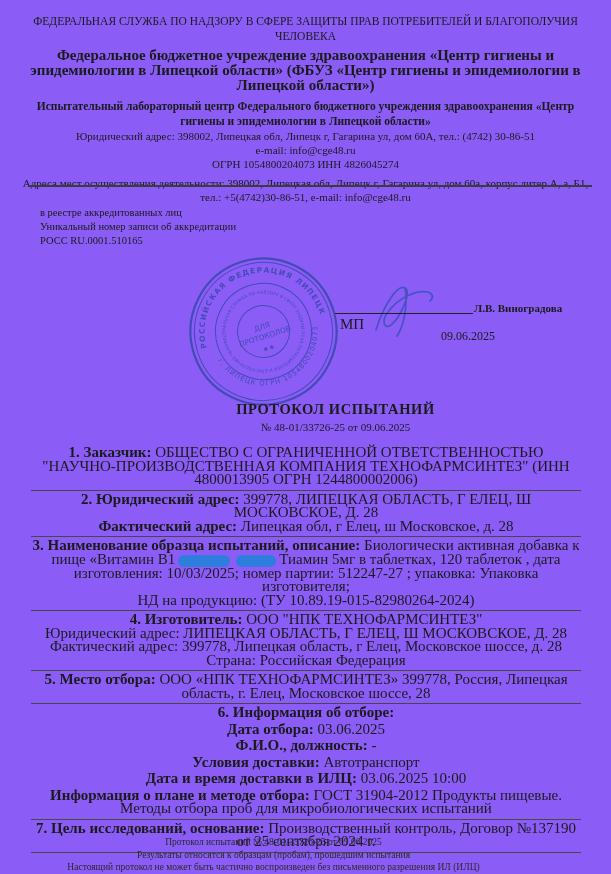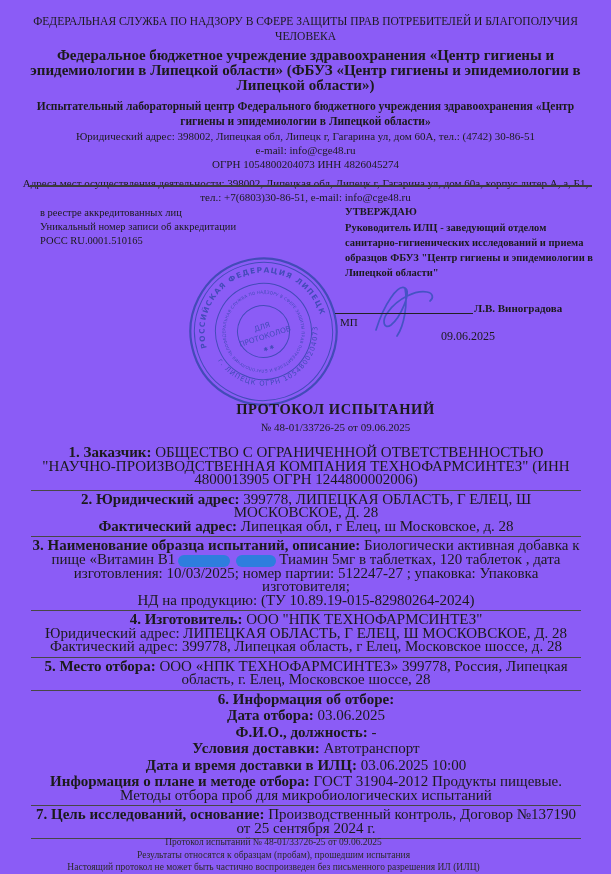--- a/index.html
+++ b/index.html
@@ -16,21 +16,21 @@
   .h-lab{font-weight:bold;font-size:11.5px;line-height:15px;width:555px;margin:6px auto 0;}
   .h-line{font-size:11px;line-height:13px;margin-top:1px;}
   .h-activity{font-size:11px;line-height:14px;width:575px;margin:5px auto 0;}
   .divider{position:absolute;top:185px;left:30px;width:562px;border-top:2px solid #3c3c3c;}
   
   .accred{position:absolute;top:206px;left:40px;width:240px;font-size:10.5px;line-height:14px;}
   .approve{position:absolute;top:204px;left:345px;width:250px;font-weight:bold;font-size:10.5px;line-height:15px;}
   .approve .ttl{margin-bottom:1px;}
   .sig-line{position:absolute;top:313px;left:335px;width:138px;border-top:1.2px solid #222;}
   .sig-name{position:absolute;top:302px;left:474px;font-weight:bold;font-size:11px;}
-  .sig-mp{position:absolute;top:316px;left:340px;font-size:11px;}
+  .sig-mp{position:absolute;top:316px;left:340px;font-size:15px;}
   .sig-date{position:absolute;top:329px;left:441px;font-size:12px;text-align:right;}
   .sig-squiggle{position:absolute;top:280px;left:370px;width:90px;height:58px;}
   
   .stamp-wrap{position:absolute;top:255px;left:187px;width:153px;height:153px;
     transform:rotate(-18deg);opacity:.88;}
   .stamp-wrap svg{width:100%;height:100%;}
   
   .title{position:absolute;top:401px;left:0;width:611px;text-align:center;padding-left:30px;}
   .title-main{font-size:14.5px;font-weight:bold;letter-spacing:.6px;}
   .title-num{font-size:11px;margin-top:3px;}
@@ -56,35 +56,31 @@
 
 <div class="page">
 
   <div class="header">
     <div class="h-agency">ФЕДЕРАЛЬНАЯ СЛУЖБА ПО НАДЗОРУ В СФЕРЕ ЗАЩИТЫ ПРАВ ПОТРЕБИТЕЛЕЙ И БЛАГОПОЛУЧИЯ ЧЕЛОВЕКА</div>
     <div class="h-org">Федеральное бюджетное учреждение здравоохранения «Центр гигиены и эпидемиологии в Липецкой области» (ФБУЗ «Центр гигиены и эпидемиологии в Липецкой области»)</div>
     <div class="h-lab">Испытательный лабораторный центр Федерального бюджетного учреждения здравоохранения «Центр гигиены и эпидемиологии в Липецкой области»</div>
     <div class="h-line">Юридический адрес: 398002, Липецкая обл, Липецк г, Гагарина ул, дом 60А, тел.: (4742) 30-86-51</div>
     <div class="h-line">e-mail: info@cge48.ru</div>
     <div class="h-line">ОГРН 1054800204073 ИНН 4826045274</div>
-    <div class="h-activity">Адреса мест осуществления деятельности: 398002, Липецкая обл, Липецк г, Гагарина ул, дом 60а, корпус литер А, а, Б1, тел.: +7(6803)30-86-51, e-mail: info@cge48.ru</div>
+    <div class="h-activity">Адреса мест осуществления деятельности: 398002, Липецкая обл, Липецк г, Гагарина ул, дом 60а, корпус литер А, а, Б1, тел.: +5(4742)30-86-51, e-mail: info@cge48.ru</div>
   </div>
 
   <div class="divider"></div>
 
   <div class="accred">
     <div>в реестре аккредитованных лиц</div>
     <div>Уникальный номер записи об аккредитации</div>
     <div>РОСС RU.0001.510165</div>
   </div>
 
-  <div class="approve">
-    <div class="ttl">УТВЕРЖДАЮ</div>
-    <div>Руководитель ИЛЦ - заведующий отделом санитарно-гигиенических исследований и приема образцов ФБУЗ "Центр гигиены и эпидемиологии в Липецкой области"</div>
-  </div>
 
   <div class="stamp-wrap">
     <svg viewBox="0 0 153 153">
       <g fill="none" stroke="#3a49b0">
         <circle cx="76.5" cy="76.5" r="73" stroke-width="2.2"></circle>
         <circle cx="76.5" cy="76.5" r="69" stroke-width="1"></circle>
         <circle cx="76.5" cy="76.5" r="48" stroke-width="1"></circle>
         <circle cx="76.5" cy="76.5" r="26" stroke-width="1"></circle>
       </g>
       <defs>
@@ -135,20 +131,21 @@
 
     <div class="section">
       <p class="just"><b>3. Наименование образца испытаний, описание:</b> <span>Биологически активная добавка к пище «Витамин B1</span><span class="redact w1"></span><span class="redact w2"></span><span>Тиамин 5мг в таблетках, 120 таблеток , дата изготовления: 10/03/2025; номер партии: 512247-27 ; упаковка: Упаковка изготовителя;</span></p>
       <p class="row">НД на продукцию: (ТУ 10.89.19-015-82980264-2024)</p>
     </div>
 
     <div class="section">
       <p><b>4. Изготовитель:</b> <span>ООО "НПК ТЕХНОФАРМСИНТЕЗ"</span></p>
       <p class="row">Юридический адрес: ЛИПЕЦКАЯ ОБЛАСТЬ, Г ЕЛЕЦ, Ш МОСКОВСКОЕ, Д. 28</p>
       <p class="row">Фактический адрес: 399778, Липецкая область, г Елец, Московское шоссе, д. 28</p>
+      <p class="row">Страна: Российская Федерация</p>
     </div>
 
     <div class="section">
       <p class="just"><b>5. Место отбора:</b> <span>ООО «НПК ТЕХНОФАРМСИНТЕЗ» 399778, Россия, Липецкая область, г. Елец, Московское шоссе, 28</span></p>
     </div>
 
     <div class="section s6">
       <p><b>6. Информация об отборе:</b></p>
       <p class="row"><b>Дата отбора:</b> <span>03.06.2025</span></p>
       <p class="row"><b>Ф.И.О., должность:</b> <span>-</span></p>

